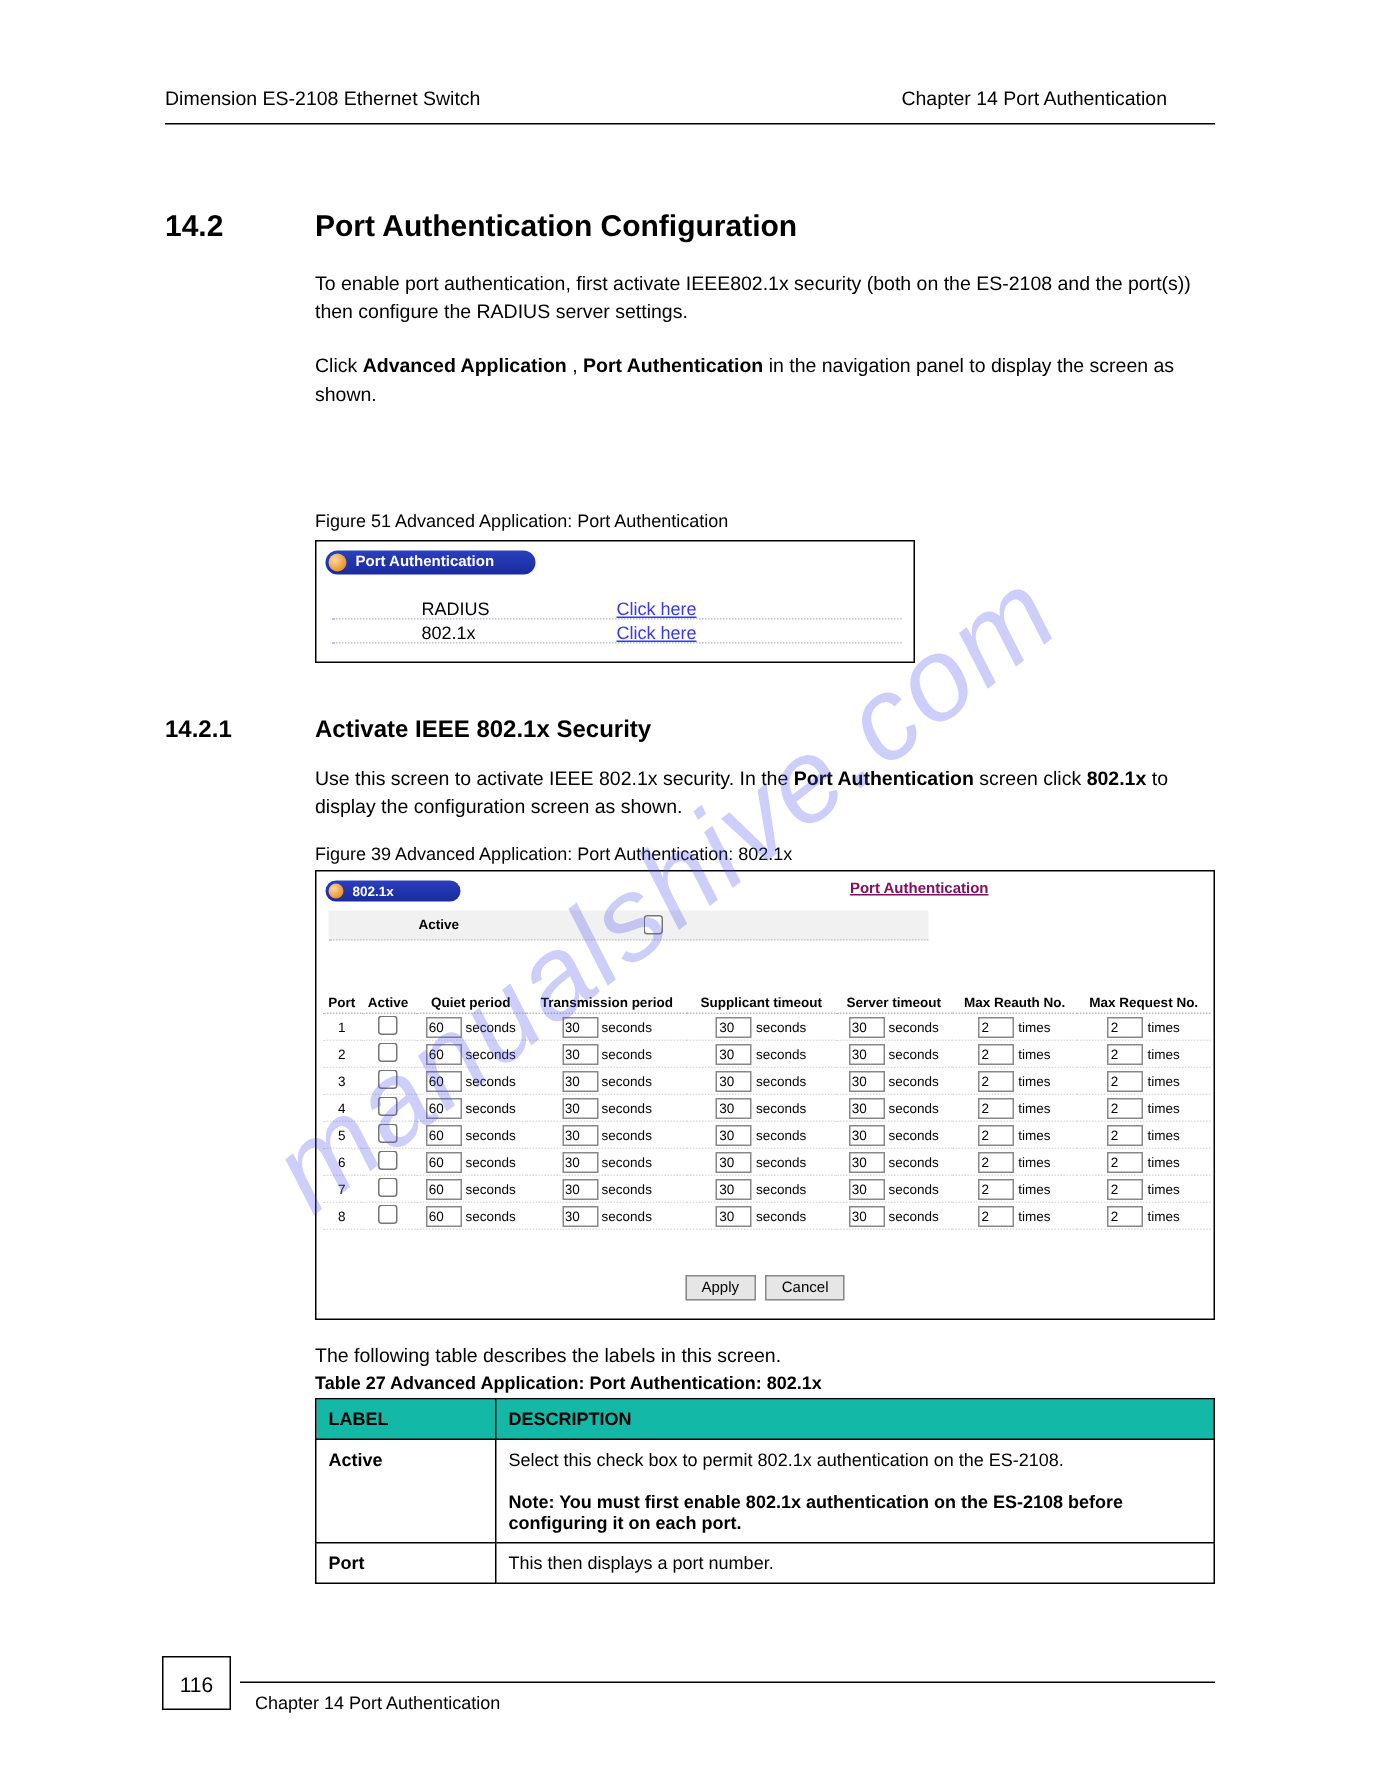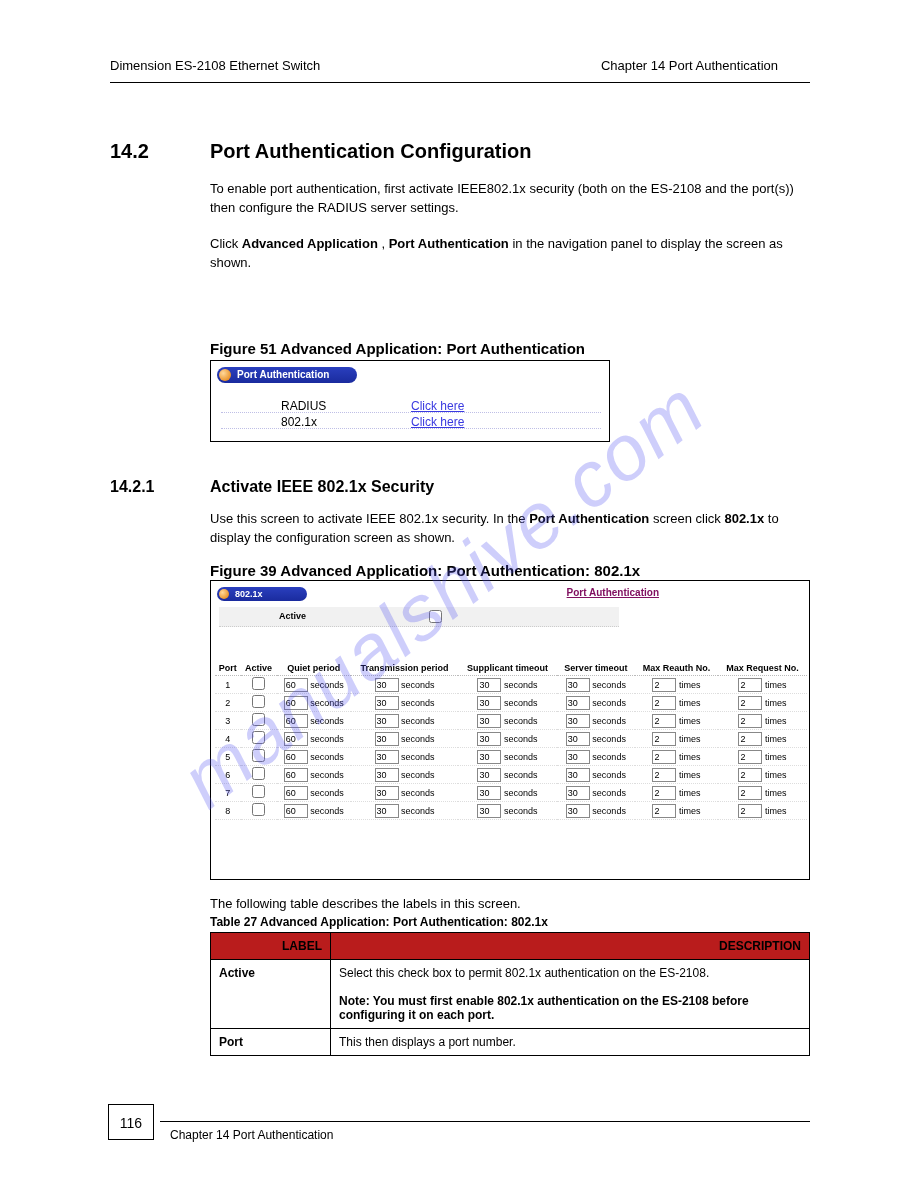--- a/index.html
+++ b/index.html
@@ -16,21 +16,21 @@
   .top-rule { position: absolute; left: 110px; top: 82px; width: 700px; border-top: 1.5px solid #000; }
   .hdr-left  { position: absolute; left: 110px; top: 58px; font-size: 13px; }
   .hdr-right { position: absolute; right: 108px; top: 58px; font-size: 13px; }
 
   .section-num   { position: absolute; left: 110px; font-size: 20px; font-weight: bold; }
   .section-title { position: absolute; left: 210px; font-size: 20px; font-weight: bold; }
   .subsection-num   { position: absolute; left: 110px; font-size: 16px; font-weight: bold; }
   .subsection-title { position: absolute; left: 210px; font-size: 16px; font-weight: bold; }
 
   .para { position: absolute; left: 210px; width: 600px; font-size: 13px; line-height: 1.45; }
-  .fig-caption { position: absolute; left: 210px; font-size: 15px; font-weight: bold; }
+  .fig-caption { position: absolute; left: 210px; font-size: 12px; font-weight: normal; }
 
   
   .fig1 { position: absolute; left: 210px; top: 360px; width: 400px; height: 82px; border: 1px solid #000; background:#fff; }
   .pill { position:absolute; background: linear-gradient(#2a3fbe,#1a2b9e); color:#fff; height:16px; border-radius:9px; padding:0 10px 0 20px; font-size:10px; line-height:16px; font-weight:bold; }
   .pill .dot { position:absolute; left:2px; top:2px; width:12px; height:12px; border-radius:50%; background: radial-gradient(circle at 35% 35%, #ffd89a, #e07800); }
   .fig1 .pill { left:6px; top:6px; width:140px; }
   .lnk-row { position:absolute; width:380px; left:10px; border-bottom:1px dotted #bfbfe6; height:14px; font-size:12px; }
   .lnk-row.r1 { top:38px; }
   .lnk-row.r2 { top:54px; }
   .lnk-label { position:absolute; left:60px; }
@@ -48,21 +48,21 @@
   .fig2 table.grid th { font-size:9px; font-weight:bold; padding:2px 2px; border-bottom:1px dotted #bbb; white-space:nowrap; }
   .fig2 table.grid td { font-size:9px; padding:1px 2px; border-bottom:1px dotted #ddd; white-space:nowrap; text-align:center; }
   .fig2 .tin { width:24px; height:14px; font-size:9px; border:1px solid #888; background:#fff; padding:0 1px; }
   .fig2 .btnbar { position:absolute; left:0; right:0; bottom:12px; text-align:center; }
   .fig2 .btn { display:inline-block; border:1px solid #888; background:#e6e6e6; padding:2px 10px; font-size:10px; cursor:pointer; margin:0 2px; }
 
   
   .tbl-title { position:absolute; left:210px; top:895px; font-size:12px; font-weight:bold; }
   .dtable { position:absolute; left:210px; top:915px; width:600px; border-collapse:collapse; font-size:12px; }
   .dtable th, .dtable td { border:1px solid #000; padding:6px 8px; vertical-align:top; }
-  .dtable th { background:#b91c1c; text-align:right;margin-top:36px; }
+  .dtable th { background:#14b8a6; text-align:left;margin-top:36px; }
   .dtable td.k { font-weight:bold; width:120px; }
 
   .page-num-box { position:absolute; left:108px; bottom:48px; width:46px; height:36px; border:1.5px solid #000; text-align:center; line-height:36px; font-size:14px; }
   .footer-rule { position:absolute; left:160px; bottom:66px; width:650px; border-top:1.5px solid #000; }
   .footer-text { position:absolute; left:170px; bottom:46px; font-size:12px; }
 
   
   .watermark { position:absolute; left:50%; top:50%; transform: translate(-50%,-50%) rotate(-38deg); font-size:78px; color:rgba(80,80,240,0.28); font-weight:500; font-style:italic; letter-spacing:2px; pointer-events:none; white-space:nowrap; font-family: 'Segoe Script', cursive, Arial; z-index:50; }
 </style>
 </head>
@@ -211,20 +211,24 @@
             <td><input type="checkbox" style=""></td>
             <td><input class="tin" value="60" style=""> <span>seconds</span></td>
             <td><input class="tin" value="30" style=""> <span>seconds</span></td>
             <td><input class="tin" value="30" style=""> <span>seconds</span></td>
             <td><input class="tin" value="30" style=""> <span>seconds</span></td>
             <td><input class="tin" value="2" style=""> <span>times</span></td>
             <td><input class="tin" value="2" style=""> <span>times</span></td>
           </tr>
         </tbody>
     </table>
+    <div class="btnbar">
+      <span class="btn">Apply</span>
+      <span class="btn">Cancel</span>
+    </div>
   </div>
 
   <div class="para" style="top:895px;font-size:13px">The following table describes the labels in this screen.</div>
   <div class="tbl-title" style="top:915px;font-weight:bold;font-size:12px;position:absolute;left:210px">Table 27   Advanced Application: Port Authentication: 802.1x</div>
 
   <table class="dtable" style="top:932px">
     <tbody>
         <tr>
       <th>LABEL</th>
       <th>DESCRIPTION</th>

